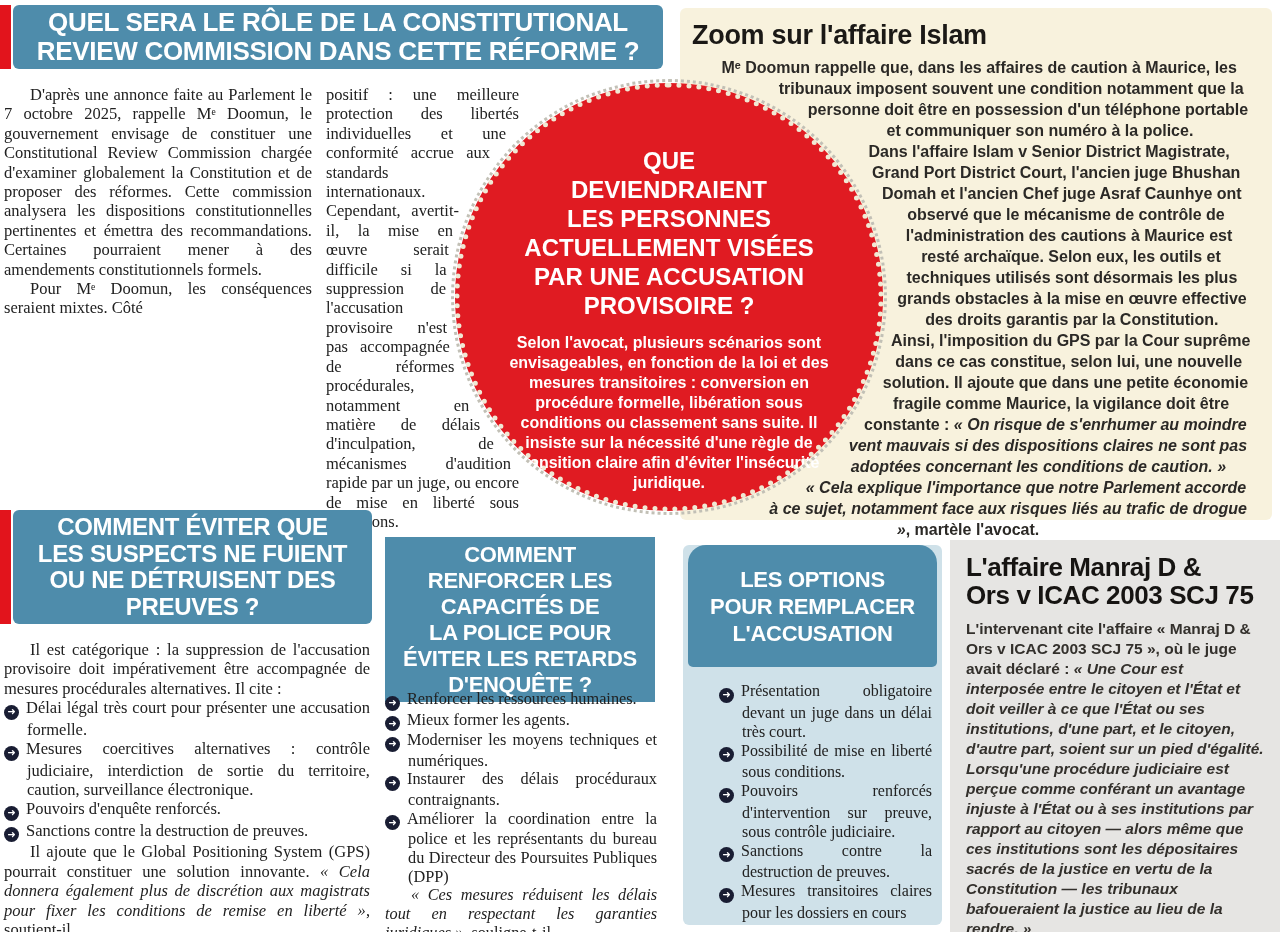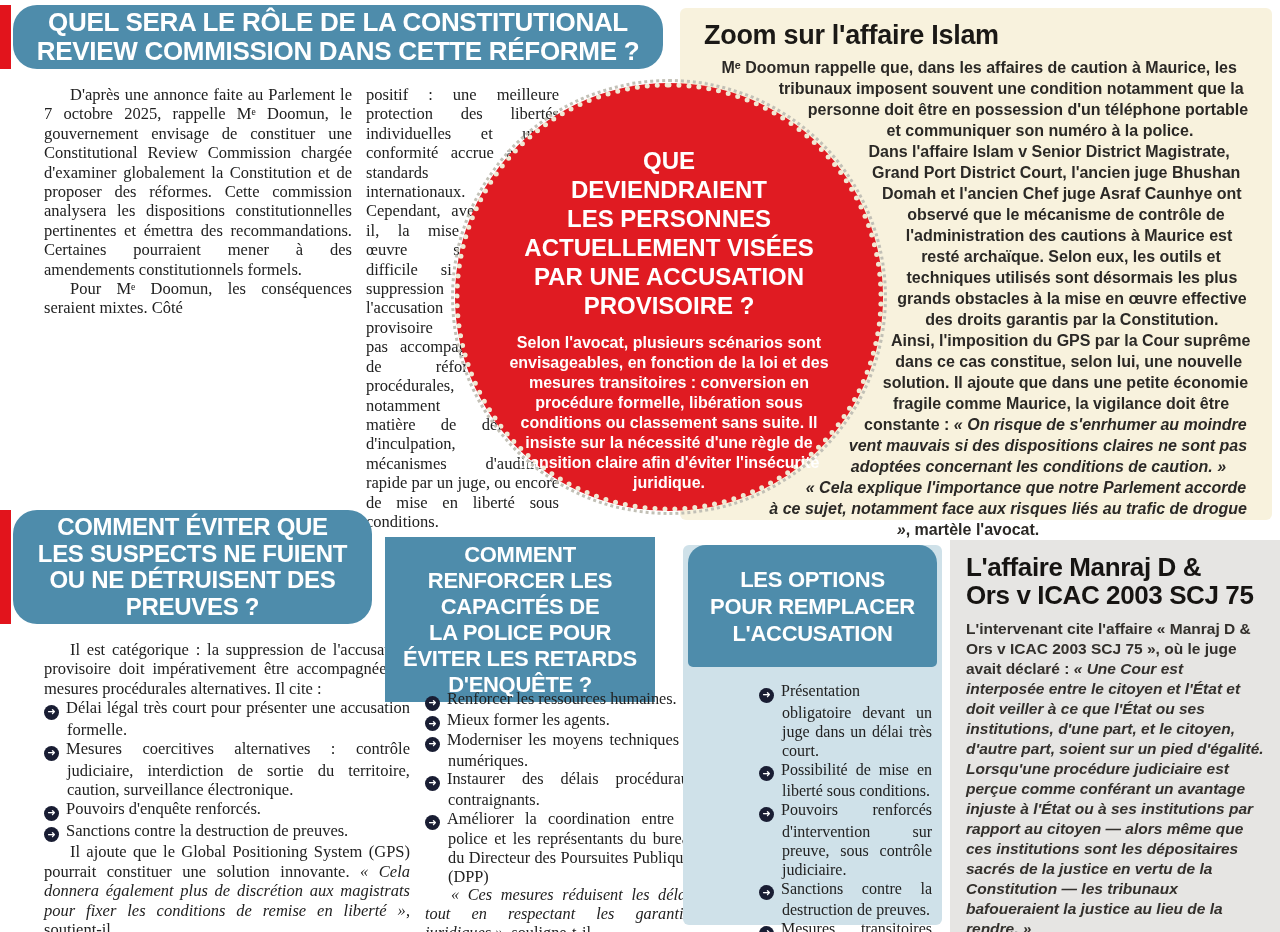--- a/index.html
+++ b/index.html
@@ -6,29 +6,29 @@
   html,body { background:#ffffff; }
   .page {
     position:relative; width:1280px; height:932px; background:#fff;
     overflow:hidden; font-family:"Liberation Sans", sans-serif;
   }
   .it { font-style:italic; }
 
   
   .serif {
     font-family:"Liberation Serif","DejaVu Serif",serif;
-    color:#212121; font-size:16.5px; line-height:19.4px; text-align:justify;margin-left:40px;
+    color:#212121; font-size:16.5px; line-height:19.4px; text-align:justify;
   }
   .serif p.indent { text-indent:26px; }
 
   
   .hdr { position:absolute; display:flex; align-items:stretch; }
   .hdr .redbar { width:11px; background:#e2141c; }
   .hdr .bluebox {
-    flex:1; margin-left:2px; background:#4e8cab; border-radius:24px;
+    flex:1; margin-left:2px; background:#4e8cab; border-radius:6px;
     color:#fff; font-weight:800; text-align:center;
     display:flex; flex-direction:column; justify-content:center;
     letter-spacing:-0.3px;
   }
   .bluebox-solid {
     position:absolute; background:#4e8cab; color:#fff; font-weight:800;
     text-align:center; display:flex; flex-direction:column; justify-content:center;
     letter-spacing:-0.3px;
   }
 
@@ -55,21 +55,21 @@
   .bc-title { margin:58px auto 0; width:88%; font-size:24px; line-height:29px; font-weight:800; }
   .bc-body  { margin:13px auto 0; width:80%;  font-size:16px; line-height:20px; font-weight:700; }
 
   
   .islam {
     position:absolute; left:680px; top:8px; width:592px; height:512px;
     background:#f8f2dd; border-radius:6px;
   }
   .islam h2 {
     padding:12px 6px 0 12px; font-size:27px; line-height:30px;
-    font-weight:800; color:#1b1916; letter-spacing:-0.3px;margin-left:12px;
+    font-weight:800; color:#1b1916; letter-spacing:-0.3px;
   }
   .islam-body {
     margin-top:7px; padding:0 20px 0 4px;
     font-size:16px; line-height:21px; font-weight:700; color:#2b2926;
     text-align:center;
   }
   .islam-spacer {
     float:left; width:220px; height:458px;
     shape-outside: circle(222px at -14px 240px);
   }

